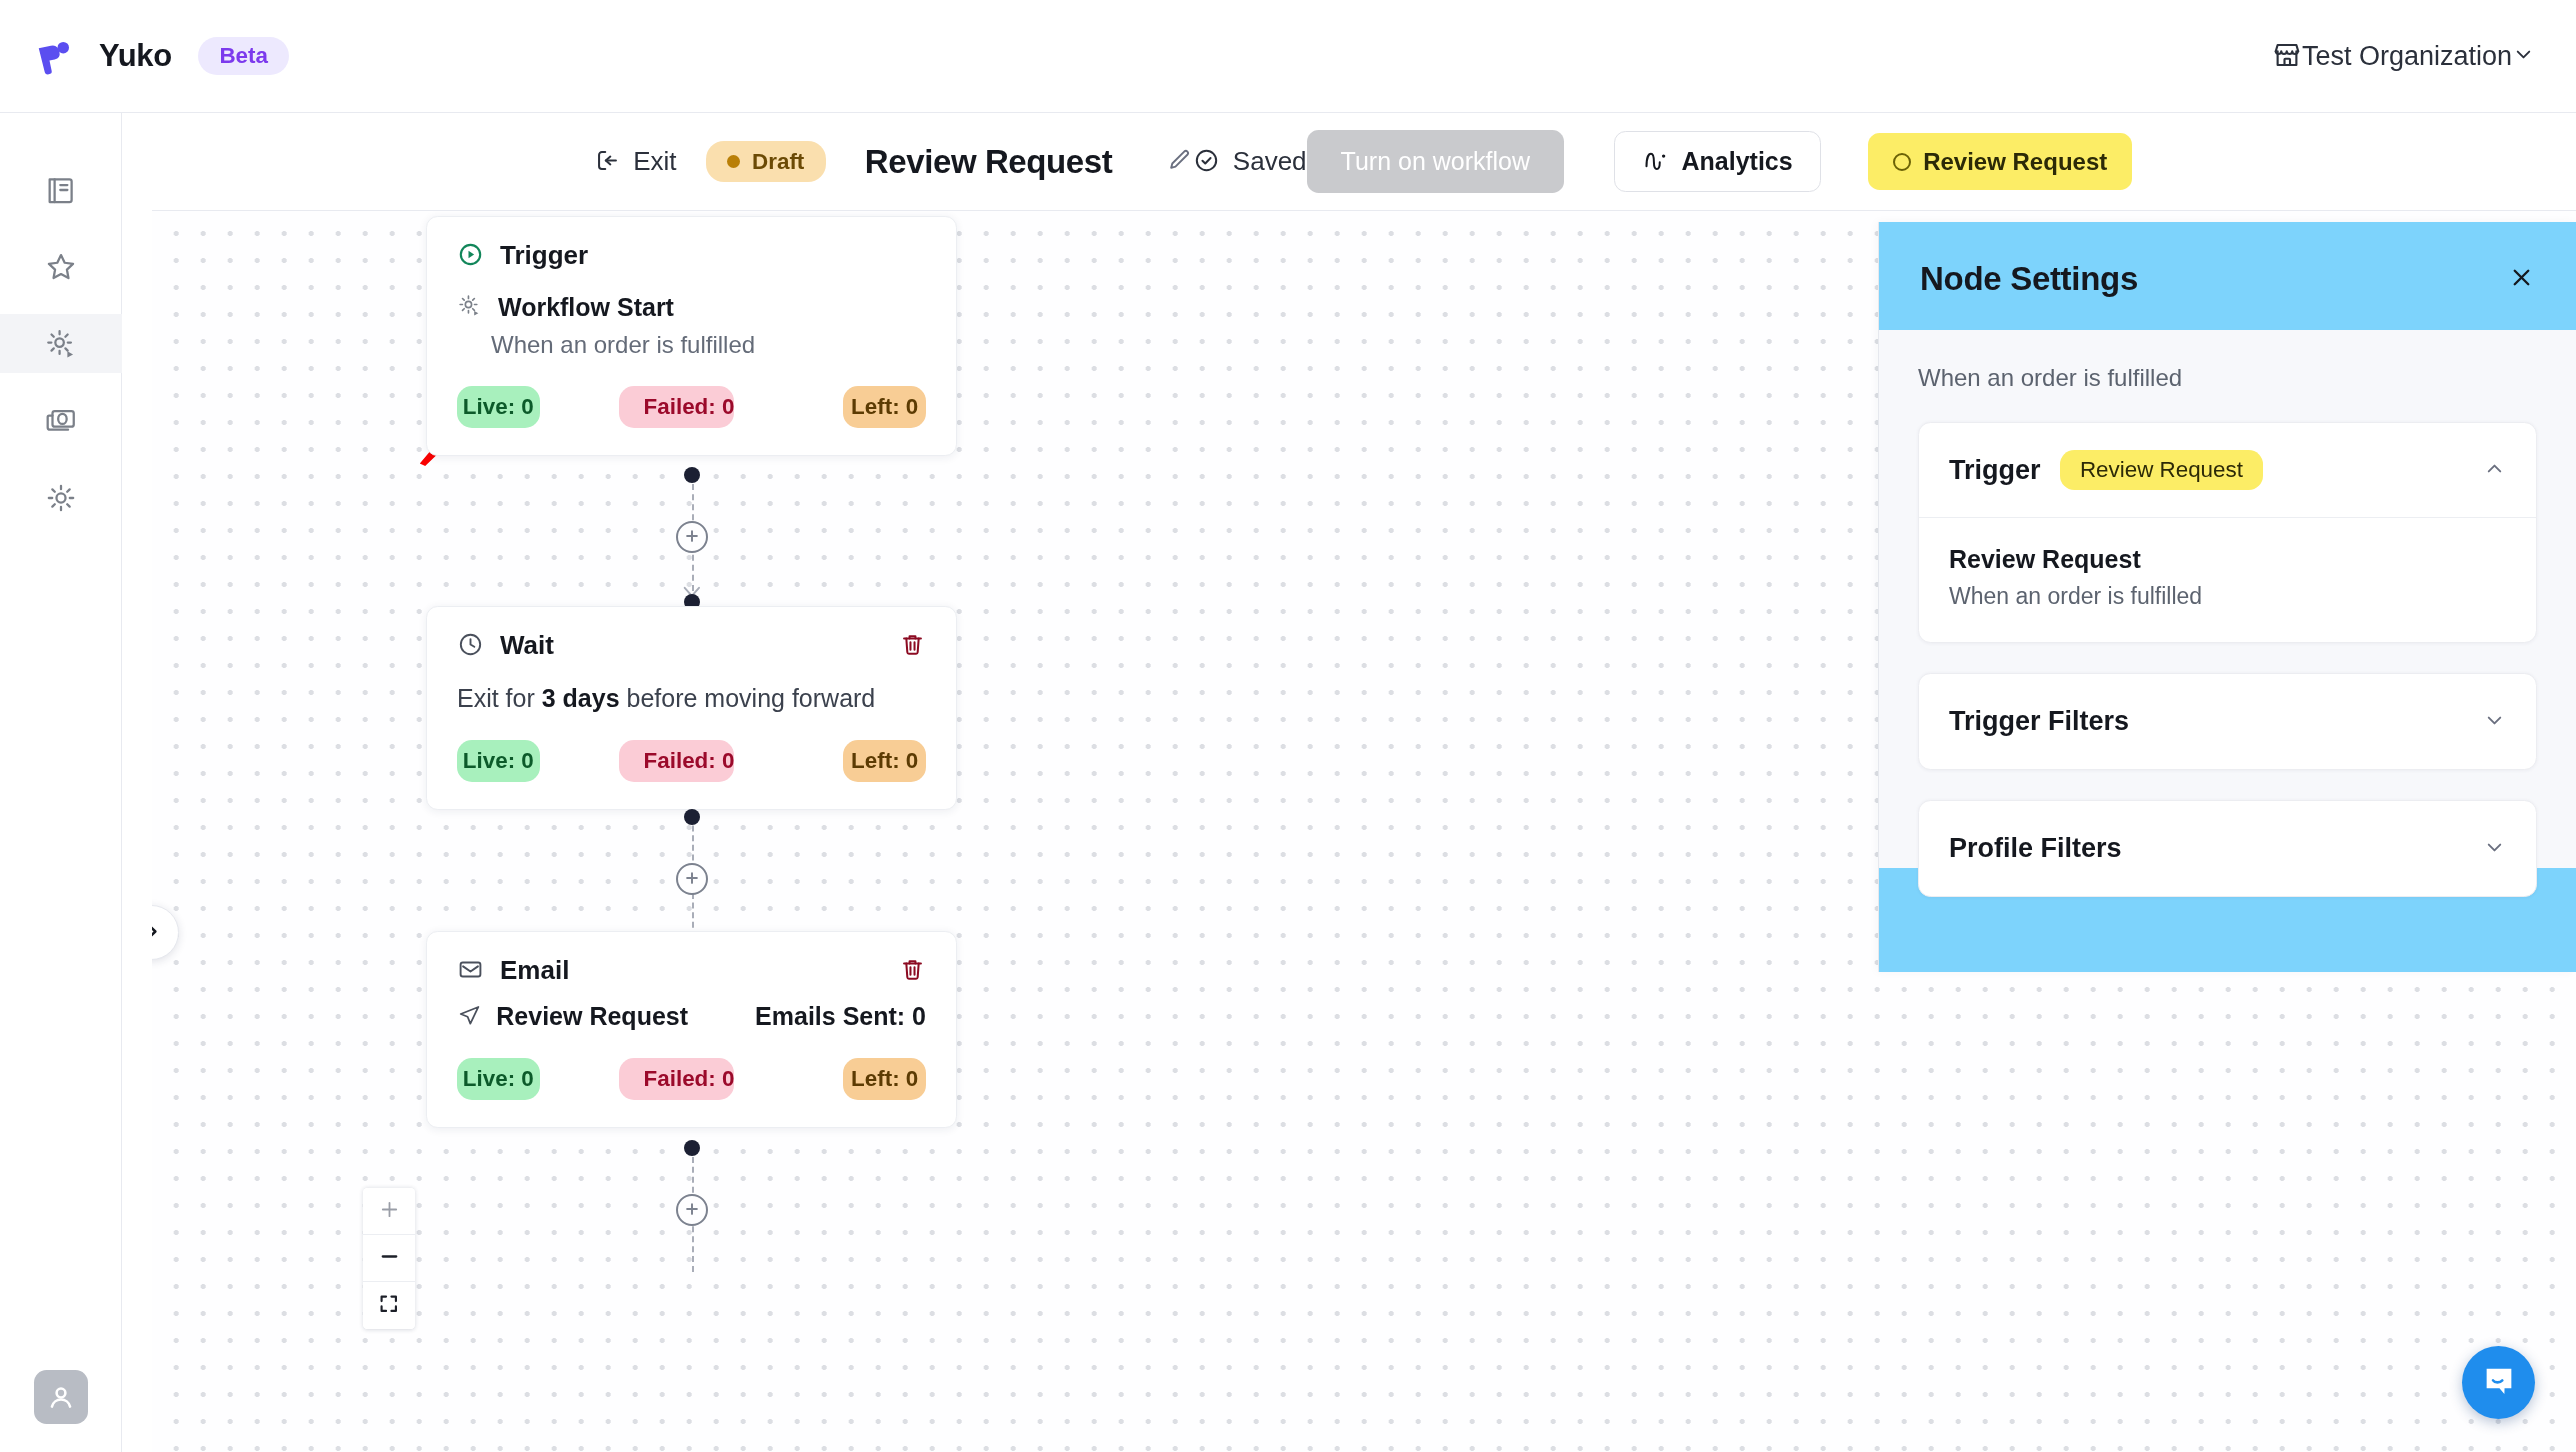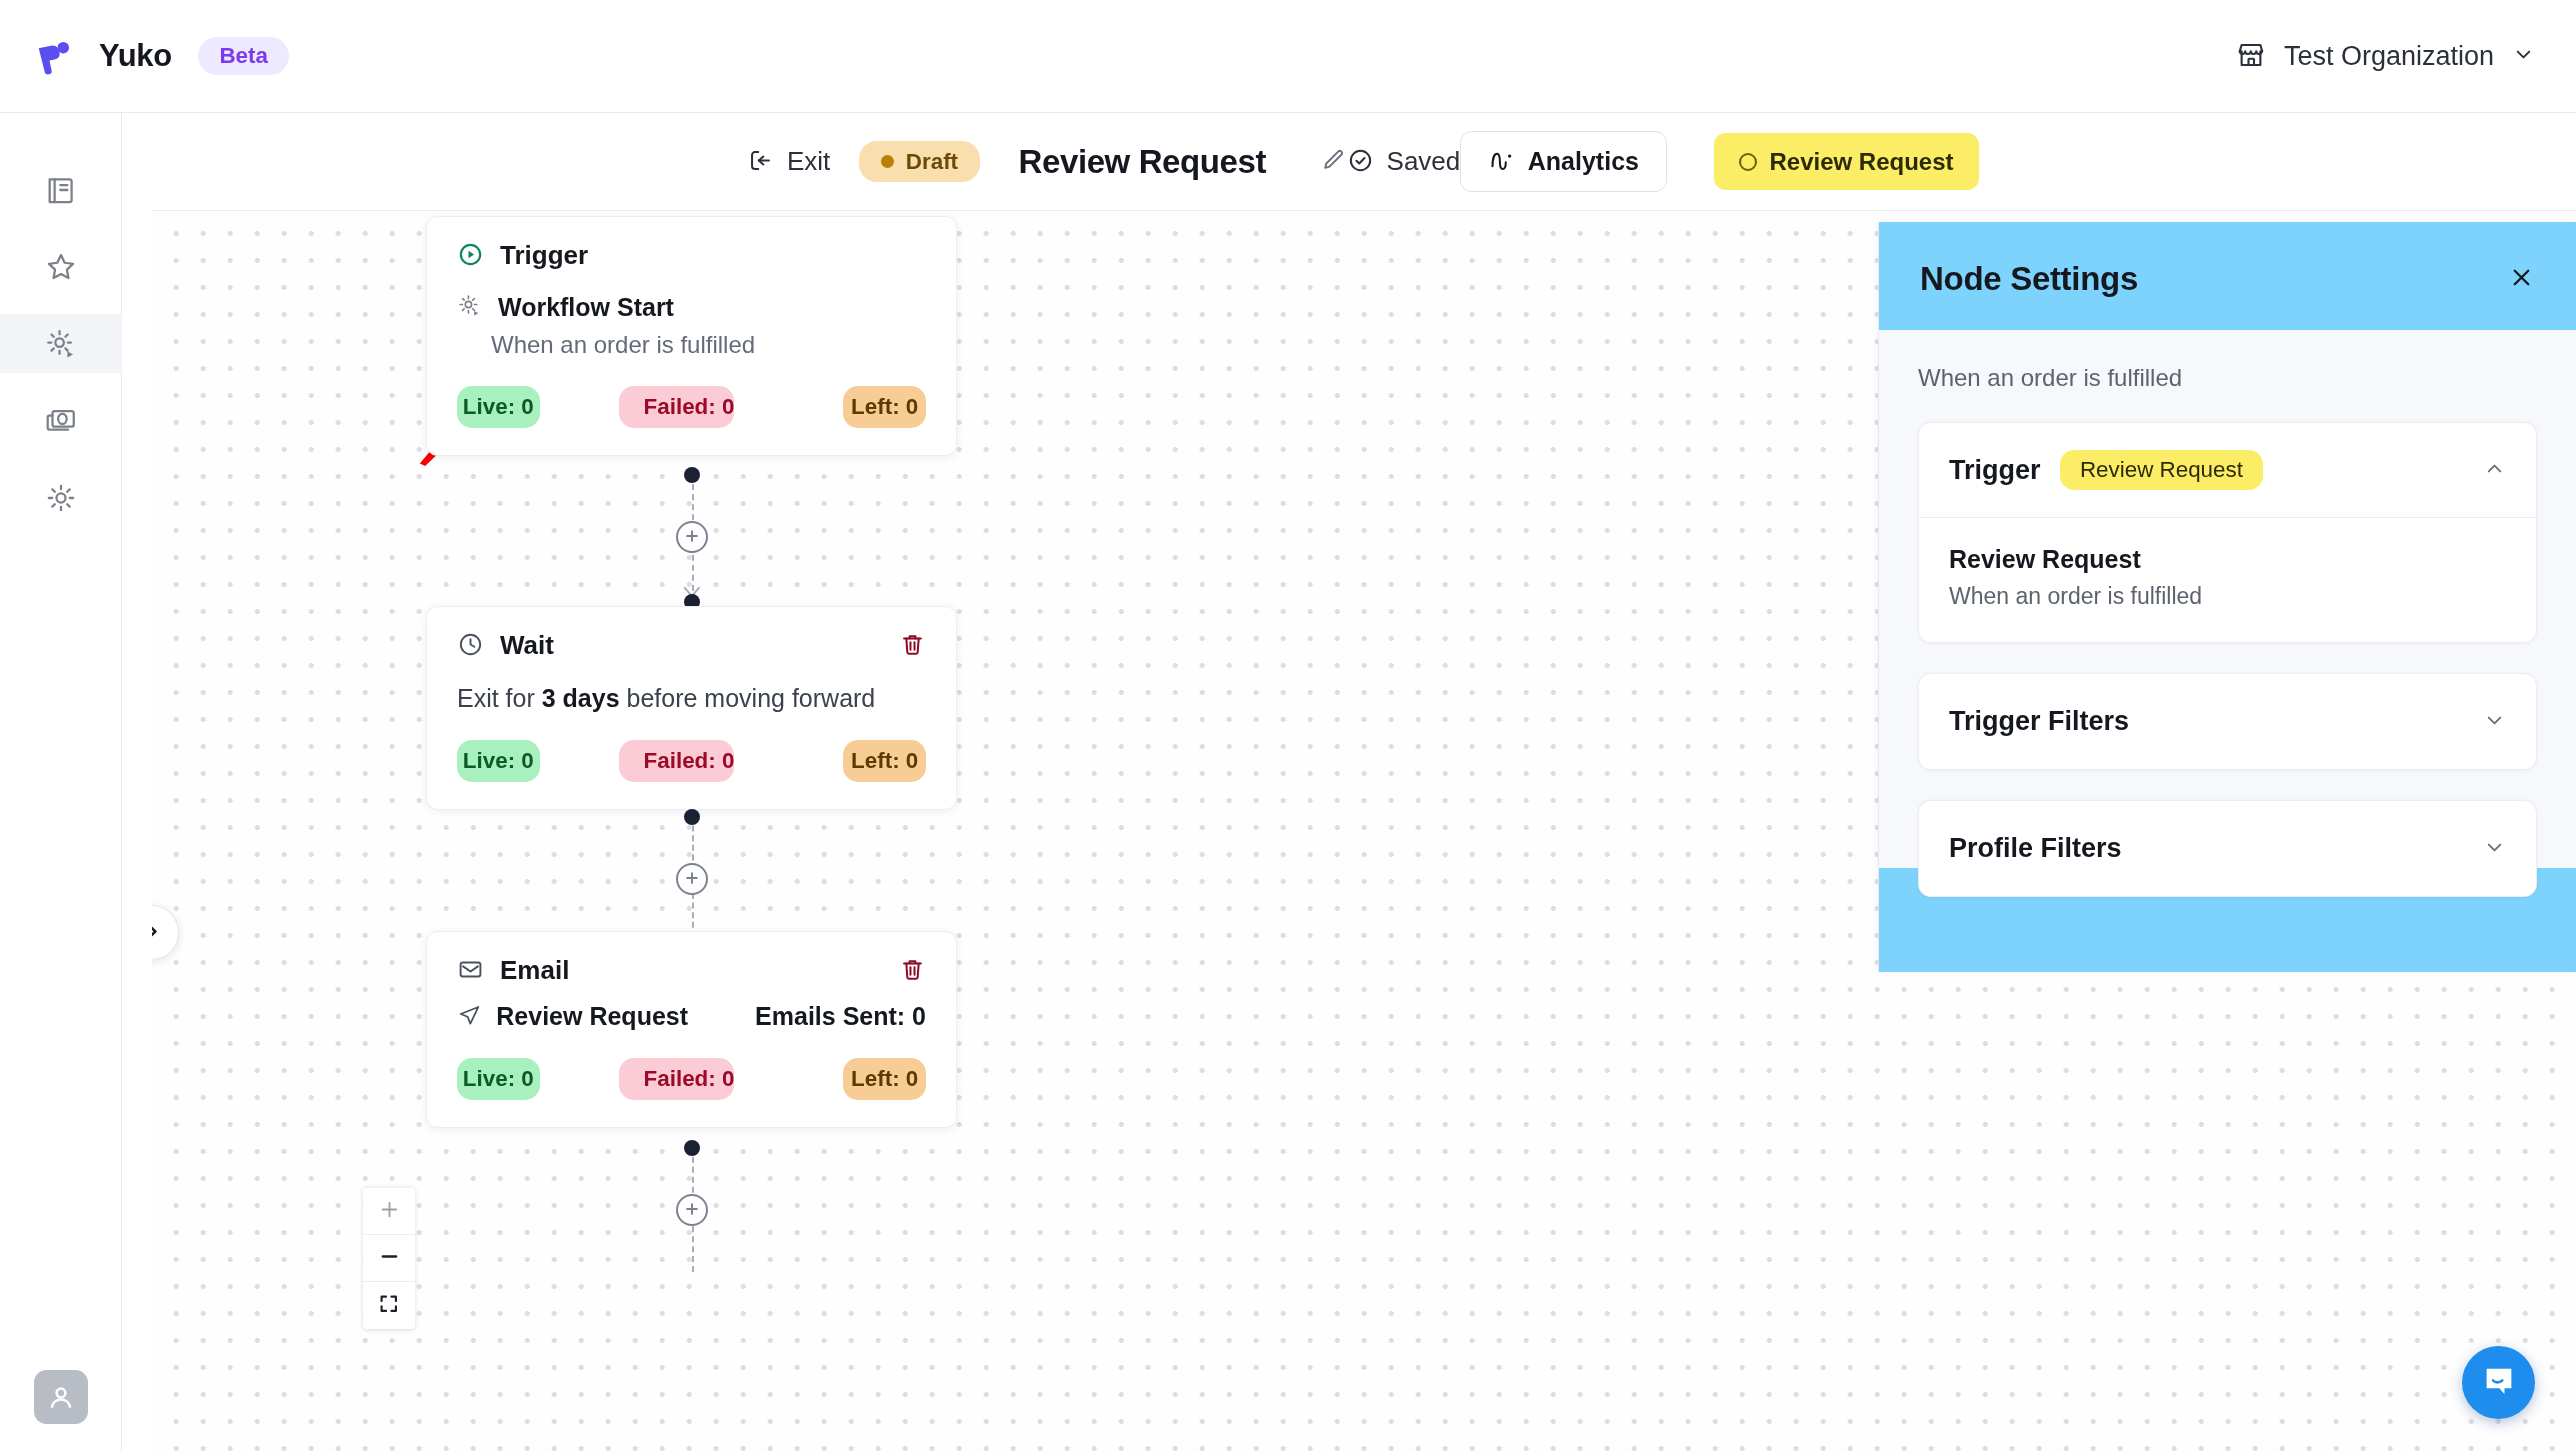--- a/index.html
+++ b/index.html
@@ -18,21 +18,21 @@
     display:flex; align-items:center; justify-content:space-between;
     padding:0 41px 0 34px;
   }
   .brand { display:flex; align-items:center; gap:26px; }
   .brand-logo { width:39px; height:39px; display:block; }
   .brand-name { font-size:31px; font-weight:700; letter-spacing:-0.3px; color:#15181f; }
   .beta-pill {
     background:#ede9fe; color:#7c3aed; font-size:22.4px; font-weight:600;
     border-radius:19.7px; padding:8px 21.5px; line-height:1;
   }
-  .org { display:flex; align-items:center; gap:18px; cursor:pointer; }
+  .org { display:flex; align-items:center; cursor:pointer; }
   .org-name { font-size:27px; color:#2b303b; font-weight:400; }
   .chev { display:block; }
 
   
   .rail {
     position:absolute; left:0; top:113px; width:122px; height:1340px;
     background:#fff; border-right:0.9px solid #e8eaf0;
     display:flex; flex-direction:column; align-items:center; padding-top:47px;
   }
   .rail-btn {
@@ -312,20 +312,21 @@
     <div class="wf-right">
       <div class="saved">
         <span>
           <svg width="27" height="27" viewBox="0 0 24 24" fill="none" stroke="#2b303b" stroke-width="1.8" stroke-linecap="round" stroke-linejoin="round">
             <circle cx="12" cy="12" r="8.6"></circle>
               <path d="M8.4 12.2l2.5 2.5 4.7-4.9"></path>
           </svg>
         </span>
         <span class="saved-label">Saved</span>
       </div>
+      <button class="turnon-btn">Turn on workflow</button>
       <div class="analytics-btn">
         <span>
           <svg width="27" height="27" viewBox="0 0 24 24" fill="none" stroke="#15181f" stroke-width="1.8" stroke-linecap="round" stroke-linejoin="round">
             <path d="M4 17c0-8 2.2-11 4-11s2.6 3.3 2.6 7.5 1 6 2.6 6 2.6-2.4 2.6-6"></path>
             <circle cx="19.2" cy="8.1" r="1.5" fill="#15181f" stroke="none"></circle>
           </svg>
         </span>
         <span class="analytics-label">Analytics</span>
       </div>
       <div class="review-pill">

